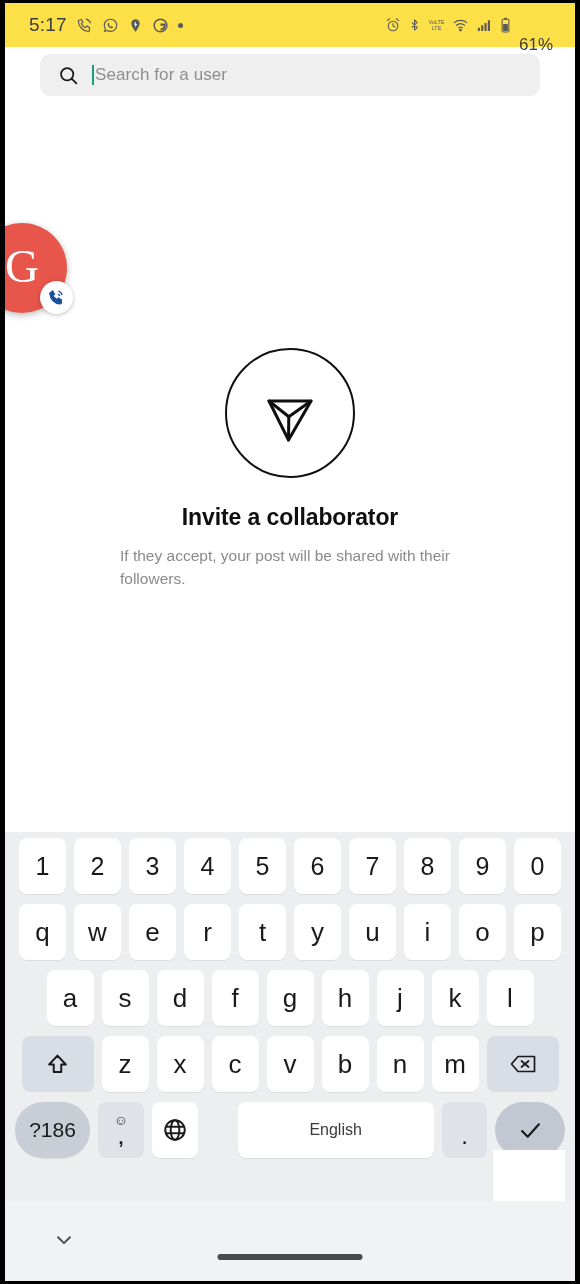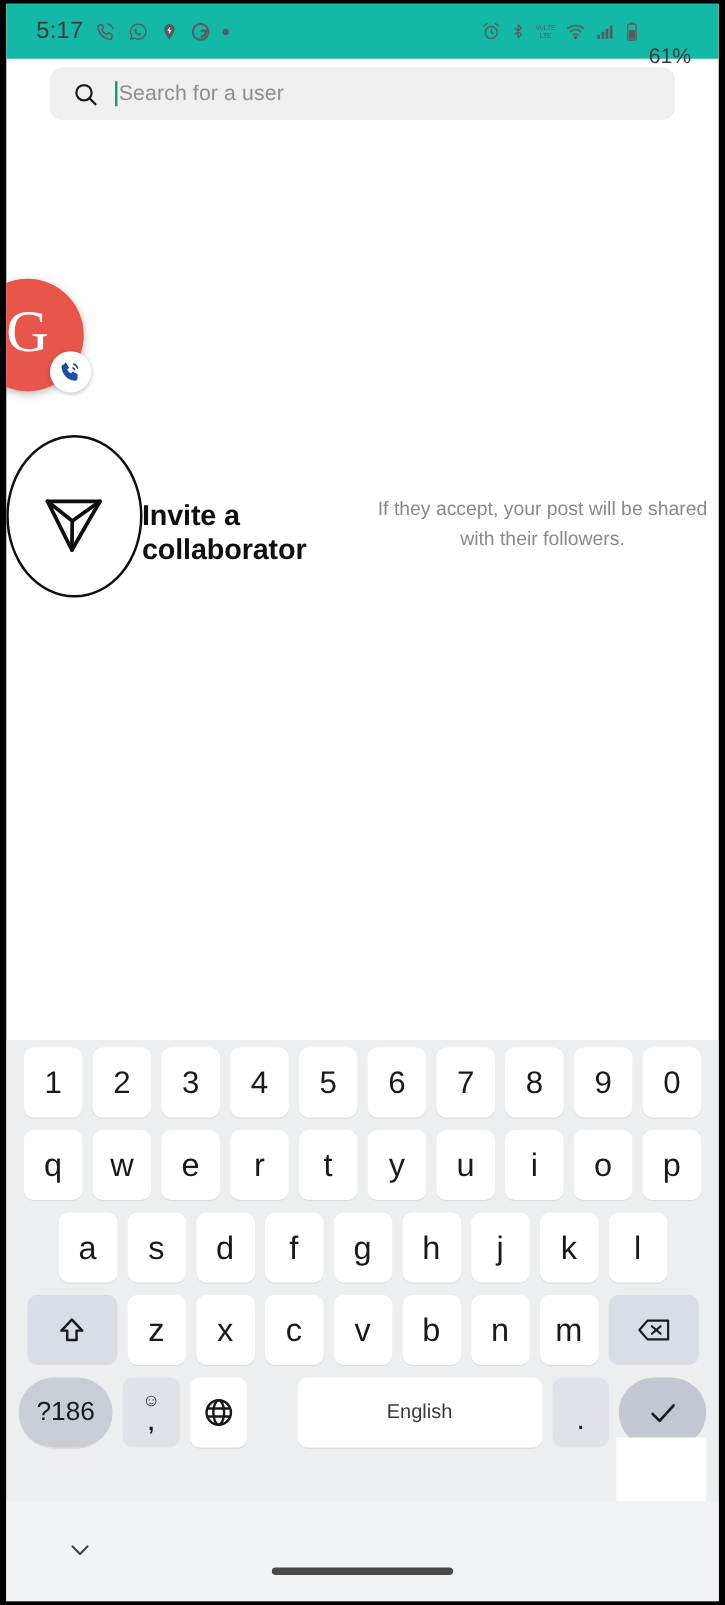--- a/index.html
+++ b/index.html
@@ -26,21 +26,21 @@
   
   .status-bar {
     position: absolute;
     top: 0; left: 0; right: 0;
     height: 44px;
     display: flex;
     align-items: center;
     justify-content: space-between;
     padding: 0 22px 0 24px;
     box-sizing: border-box;
-    background: #14b8a6;
+    background: #fde047;
   }
   .status-left, .status-right {
     display: flex;
     align-items: center;
   }
   .status-left { gap: 9px; }
   .status-right { gap: 7px; }
   .status-time {
     font-size: 19px;
     color: #3c3c3c;
@@ -136,20 +136,21 @@
     justify-content: center;
     box-shadow: 0 1px 4px rgba(0,0,0,0.26);
   }
 
   
   .empty-state {
     position: absolute;
     top: 345px;
     left: 0; right: 0;
     display: flex;
+    flex-direction: column;
     align-items: center;
   }
   .plane-circle {
     width: 130px;
     height: 130px;
     border: 2px solid #0f0f0f;
     border-radius: 50%;
     display: flex;
     align-items: center;
     justify-content: center;
@@ -159,21 +160,20 @@
     margin-top: 26px;
     font-size: 23px;
     font-weight: bold;
     color: #0f0f0f;
     letter-spacing: -0.1px;
   }
   .empty-sub {
     margin-top: 13px;
     font-size: 15.5px;
     color: #8a8a8a;
-    text-align: center;
     line-height: 1.5;
     width: 340px;
   }
 
   
   .keyboard {
     position: absolute;
     left: 0; right: 0;
     bottom: 0;
     height: 449px;

